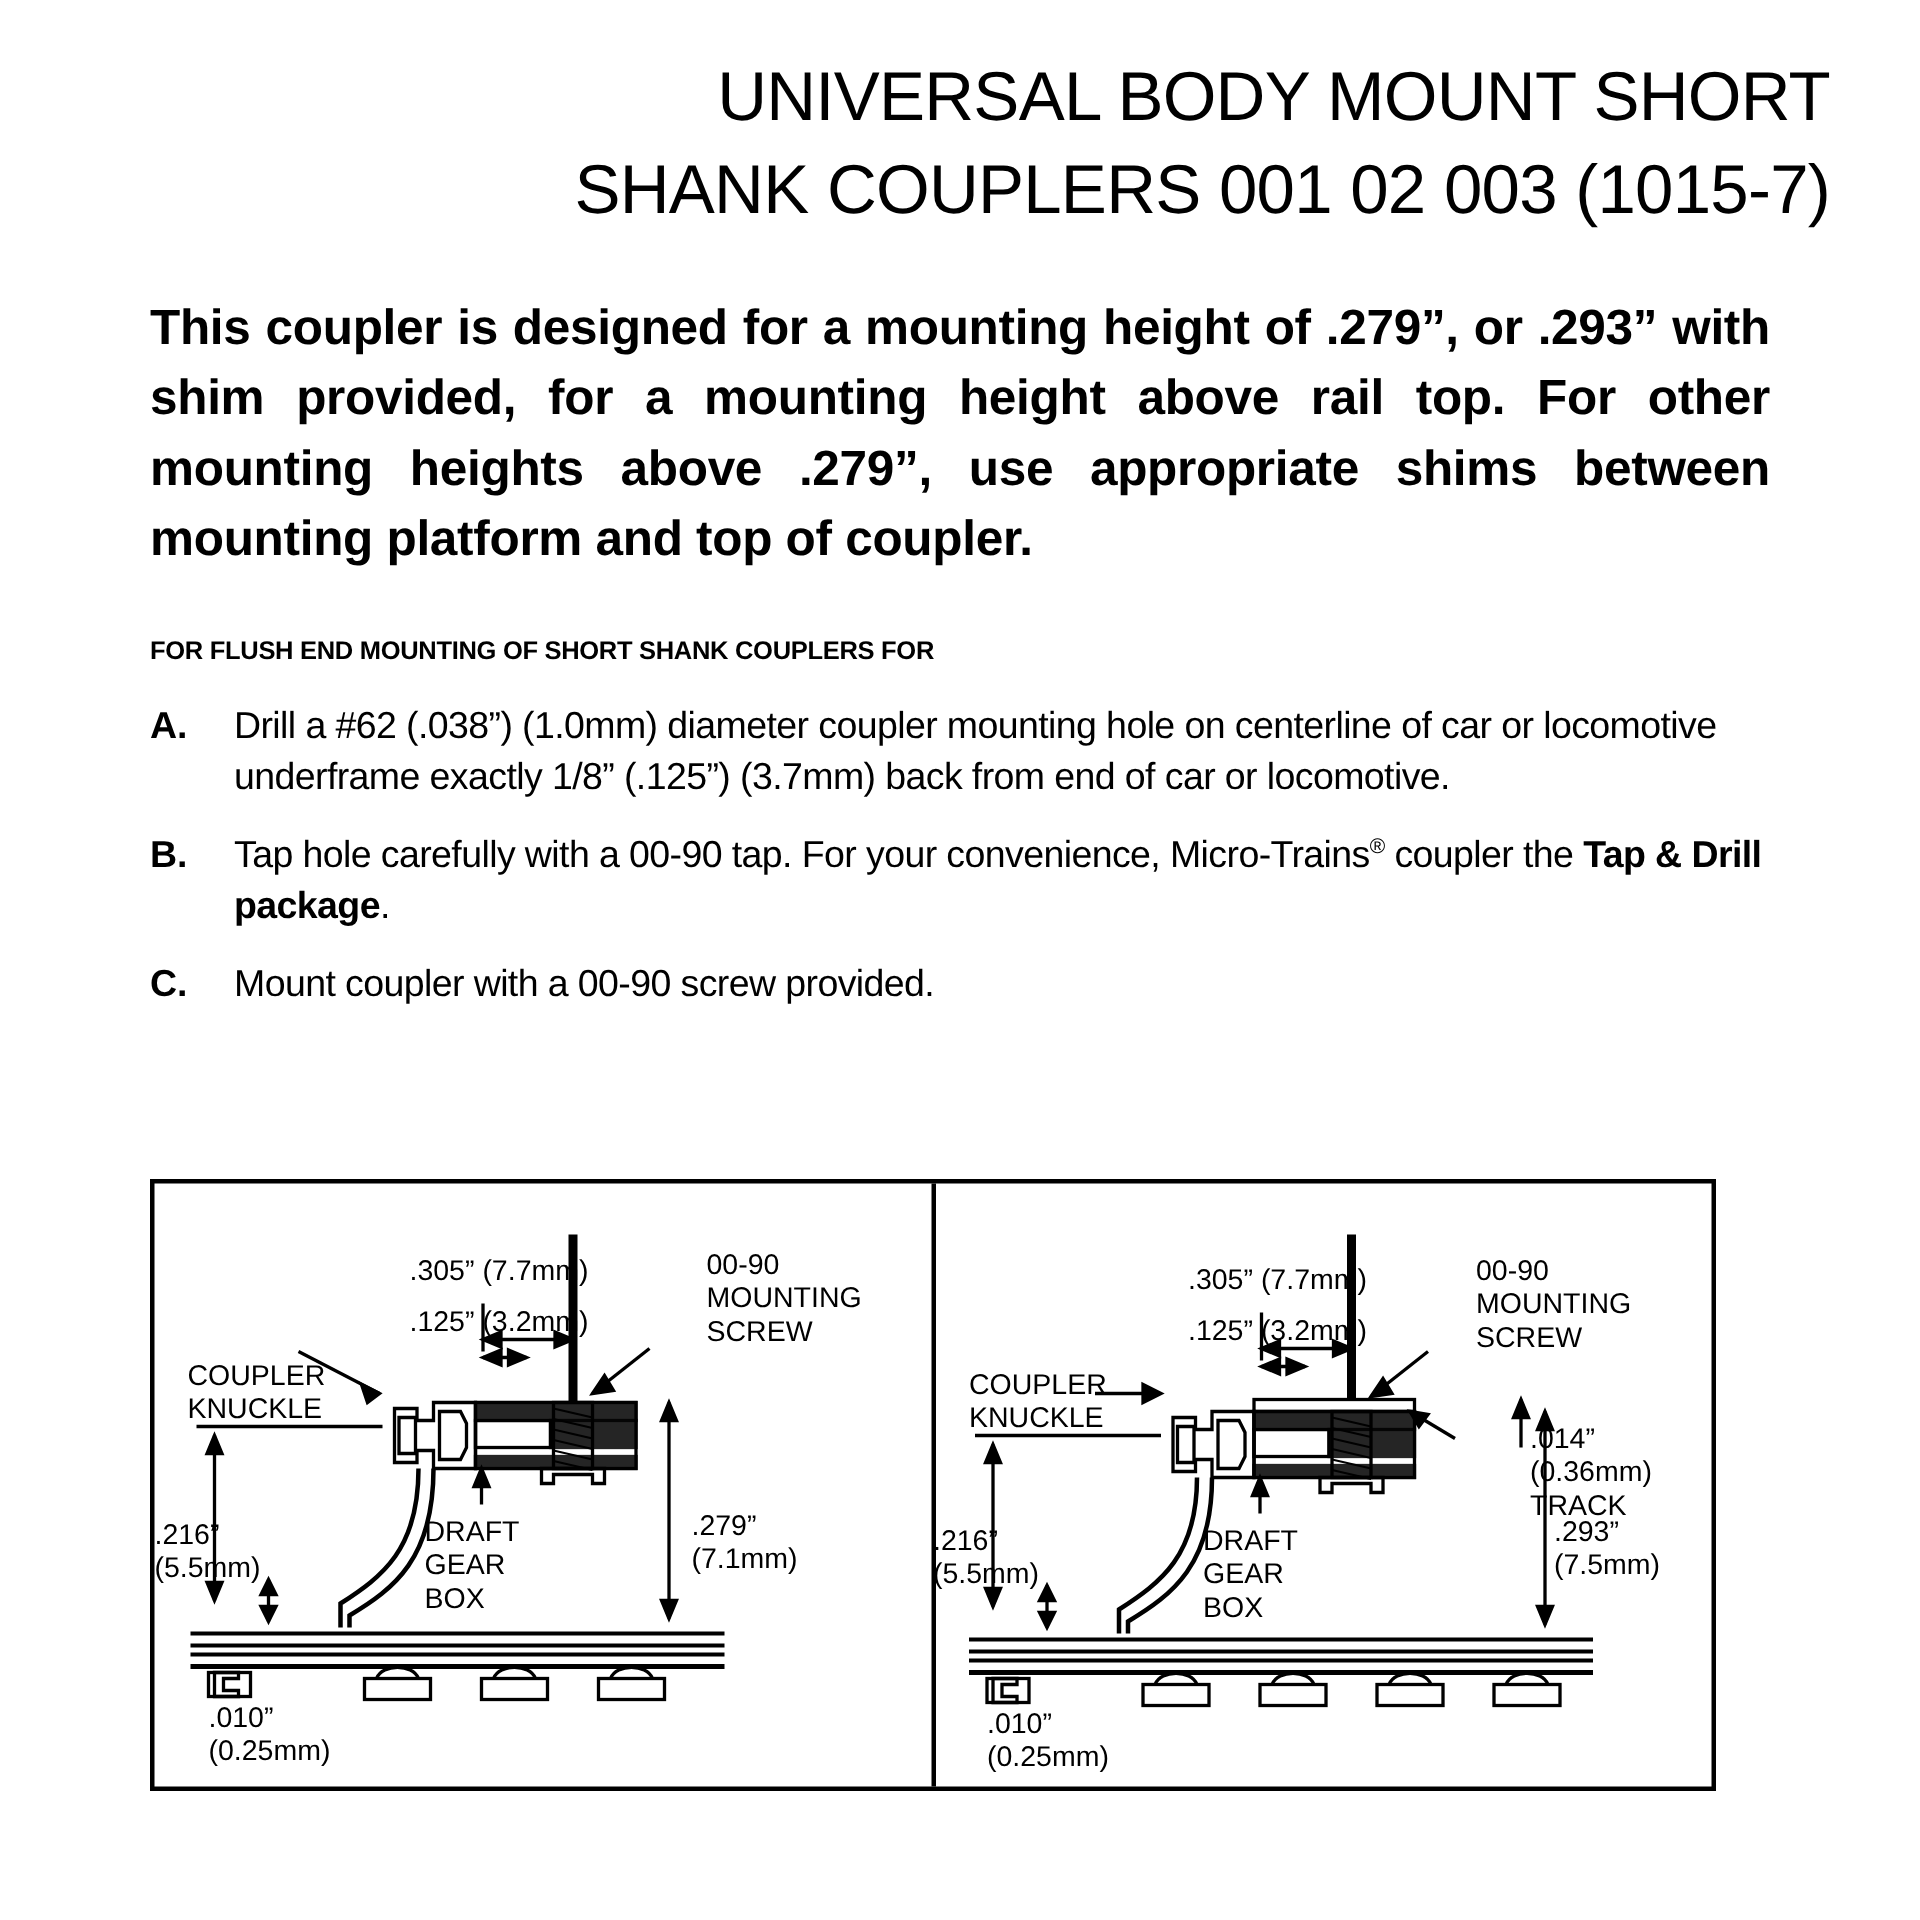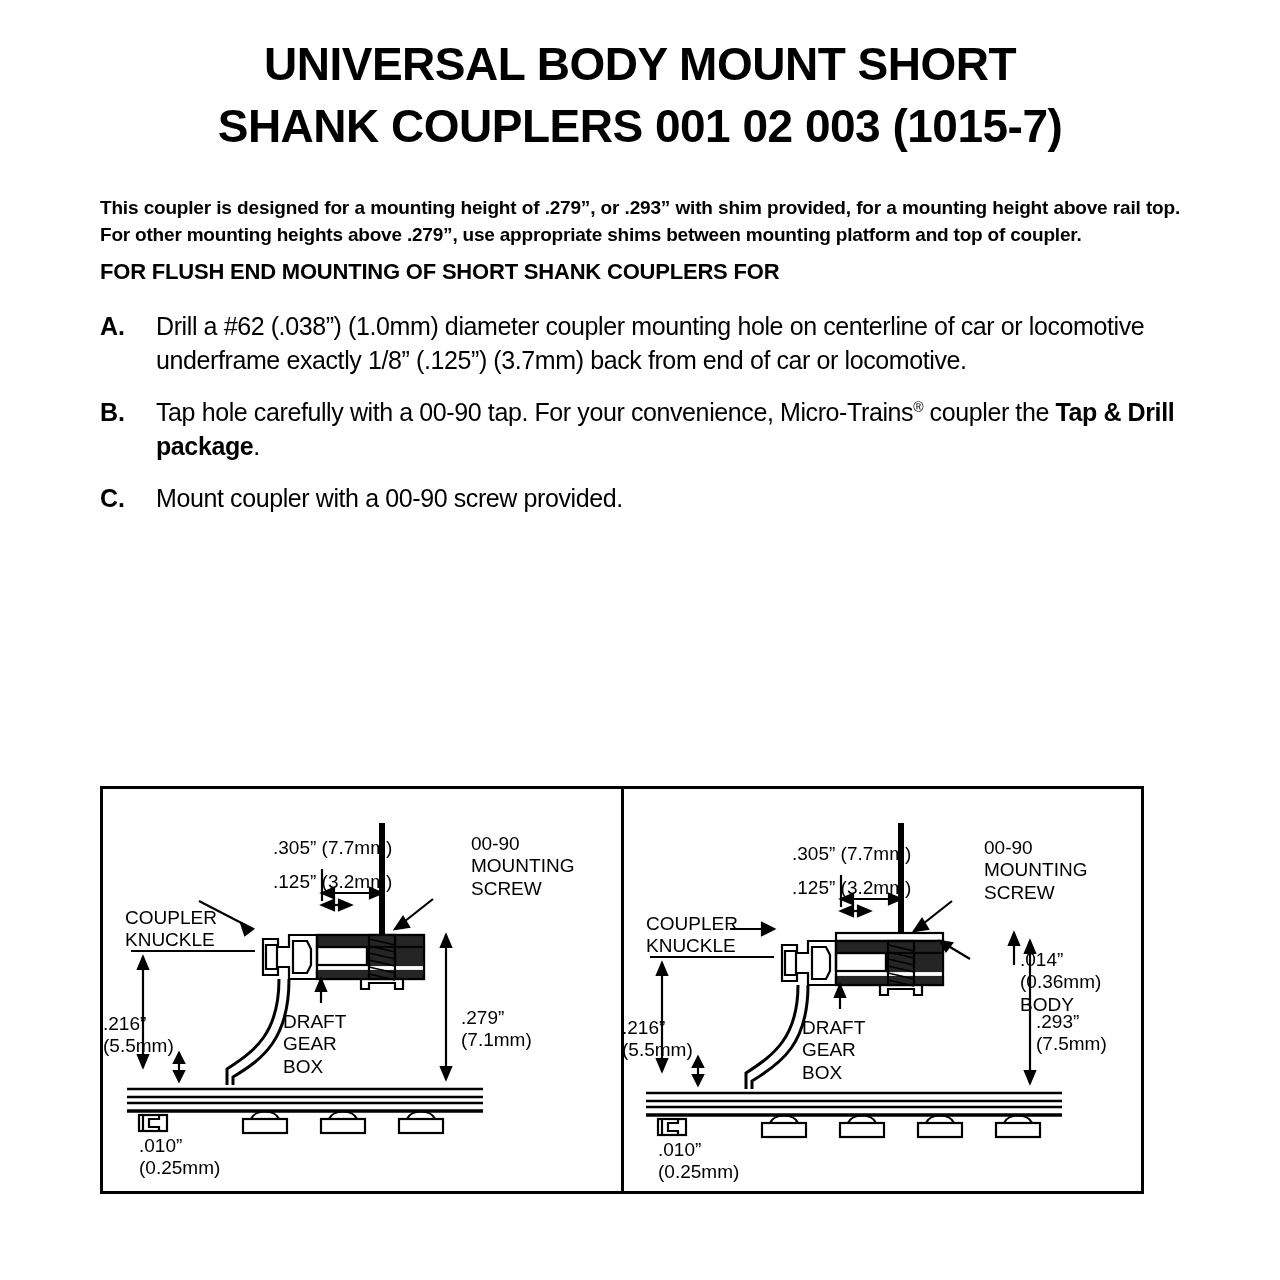--- a/index.html
+++ b/index.html
@@ -16,42 +16,42 @@
     overflow: hidden;
   }
   .page {
     position: absolute;
     left: 0; top: 0;
     width: 1280px;
     height: 1280px;
   }
   
   .title {
-    text-align: center;
-    font-weight: bold;
+    text-align: right;
+    font-weight: normal;
     font-size: 46px;
     line-height: 1.08;
     letter-spacing: -0.5px;
     margin: 40px 60px 0 60px;
   }
   .title .line { display: block; white-space: nowrap; }
   .title .line2 { margin-top: 12px; }
 
   
   .intro {
     margin: 44px 100px 0 100px;
-    font-size: 19px;
+    font-size: 33px;
     font-weight: bold;
     line-height: 1.42;
     letter-spacing: -0.2px;
     text-align: justify;
   }
   .subhead {
-    margin: 8px 100px 0 100px;
-    font-size: 22px;
+    margin: 40px 100px 0 100px;
+    font-size: 17px;
     font-weight: bold;
     line-height: 1.33;
     letter-spacing: -0.2px;
   }
   .steps {
     margin: 22px 100px 0 100px;
   }
   .step {
     display: flex;
     margin-bottom: 18px;
@@ -338,21 +338,21 @@
       <div class="lbl" style="left:170px; top:54px; width:170px;">.305” (7.7mm)</div>
       <div class="lbl" style="left:170px; top:88px; width:170px;">.125” (3.2mm)</div>
       <div class="lbl" style="left:362px; top:48px; width:150px;">
         <div>00-90</div>
         <div>MOUNTING</div>
         <div>SCREW</div>
       </div>
       <div class="lbl" style="left:398px; top:160px; width:112px;">
         <div>.014”</div>
         <div>(0.36mm)</div>
-        <div>BODY</div>
+        <div>TRACK</div>
       </div>
       <div class="lbl" style="left:0px; top:228px; width:110px;">
         <div>.216”</div>
         <div>(5.5mm)</div>
       </div>
       <div class="lbl" style="left:180px; top:228px; width:120px;">
         <div>DRAFT</div>
         <div>GEAR</div>
         <div>BOX</div>
       </div>

